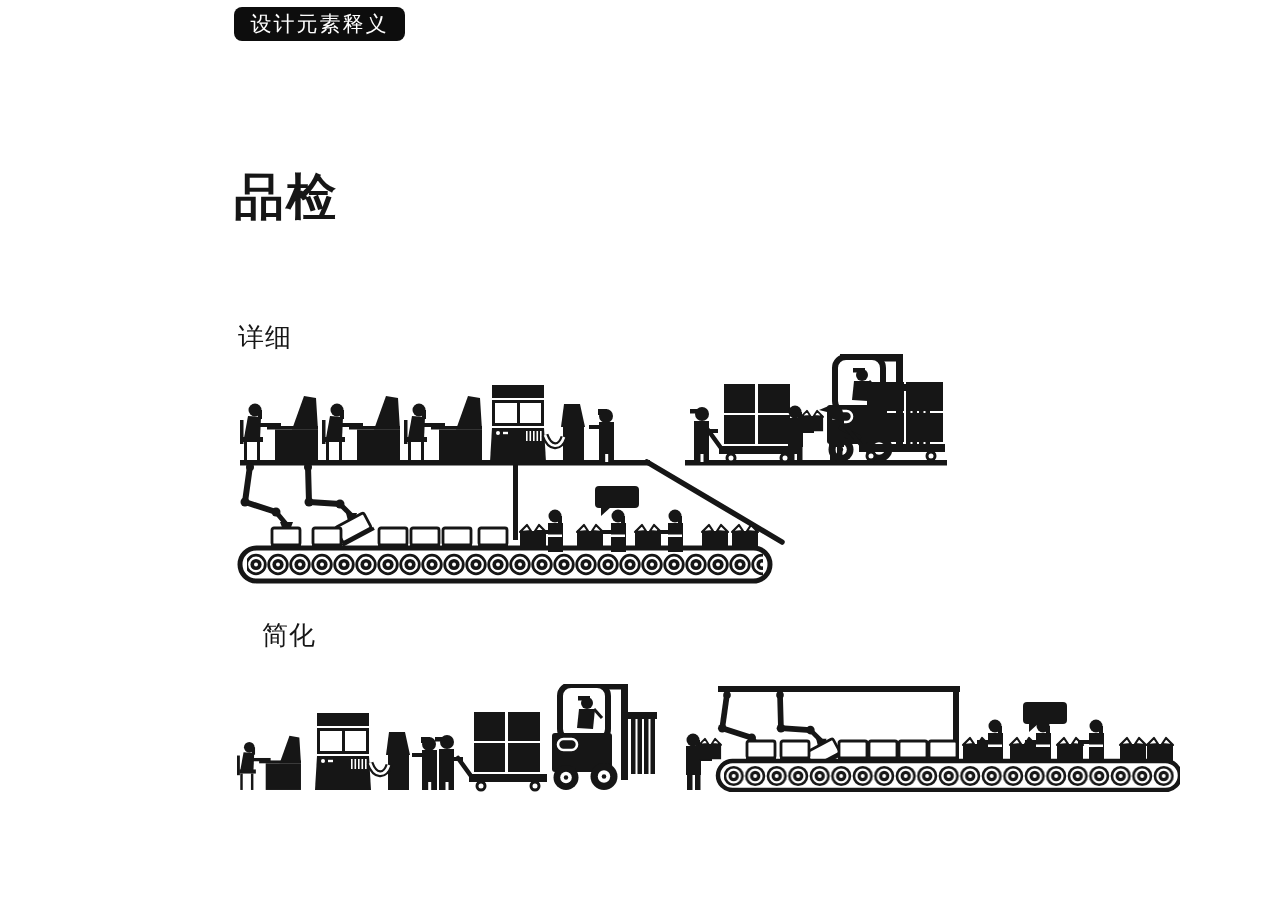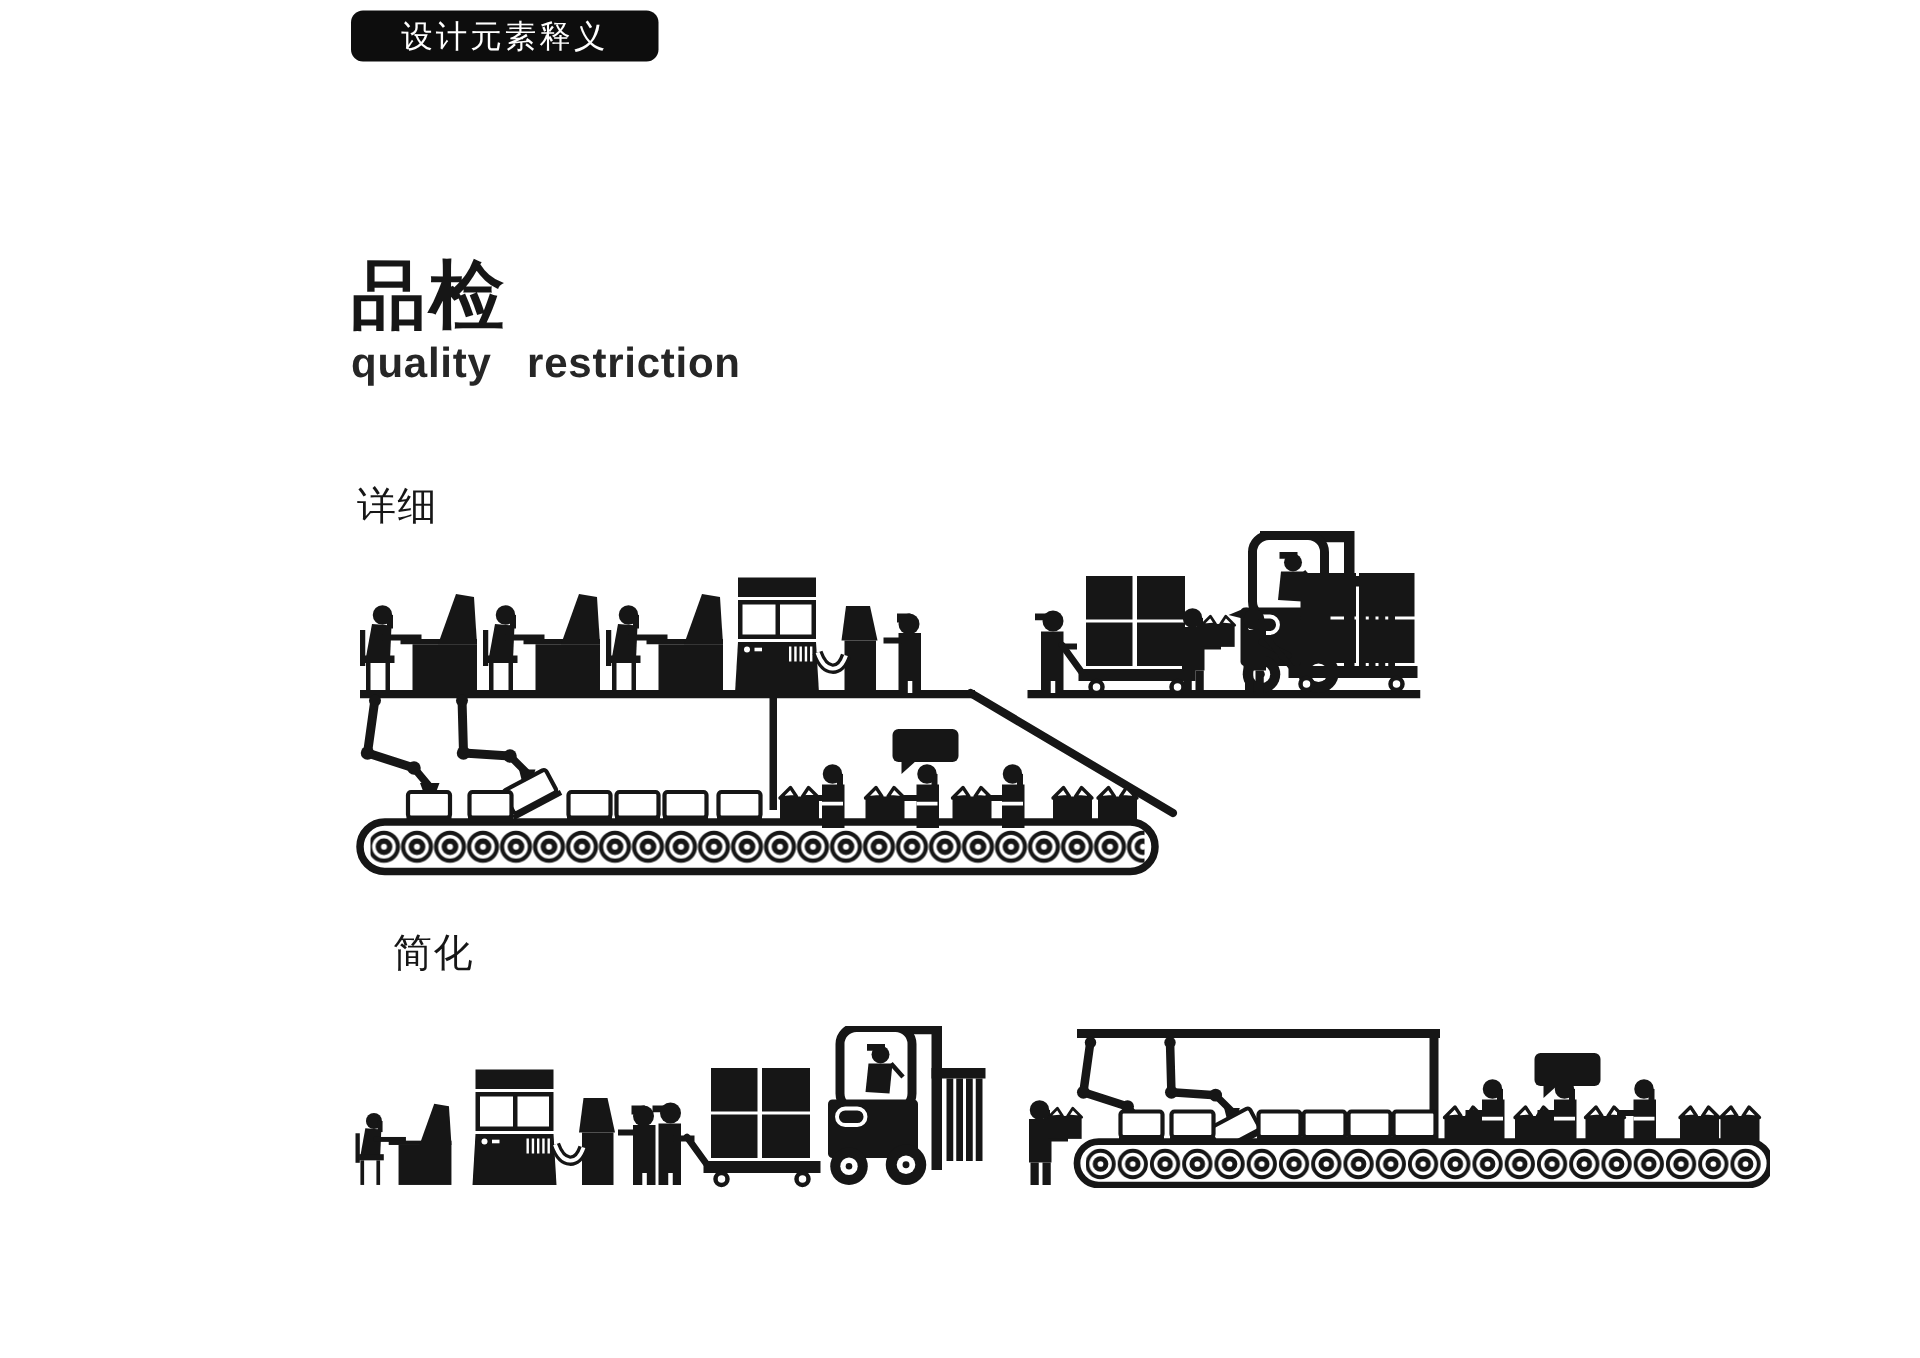--- a/index.html
+++ b/index.html
@@ -1,21 +1,21 @@
 <!DOCTYPE html>
 <html><head>
 <meta charset="utf-8">
 <style>
   html,body{margin:0;padding:0;background:#ffffff;}
   .canvas{
     position:relative;width:1280px;height:905px;background:#ffffff;overflow:hidden;
     font-family:"Liberation Sans","DejaVu Sans",sans-serif;color:#161616;
   }
   .badge{
-    position:absolute;left:234px;top:7px;width:205px;height:34px;
+    position:absolute;left:234px;top:7px;width:171px;height:34px;
     background:#0d0d0d;border-radius:8px;color:#ffffff;
     display:flex;align-items:center;justify-content:center;
     font-size:21px;letter-spacing:2px;
   }
   .header{position:absolute;left:234px;top:170px;}
   .title{font-size:50px;font-weight:700;line-height:1.08;letter-spacing:2px;margin:0;}
   .subtitle{font-size:28px;font-weight:700;color:#262626;letter-spacing:0.5px;word-spacing:0.55em;margin-top:2px;}
   .desc{font-size:19px;font-weight:500;margin-top:3px;letter-spacing:0.5px;}
   .section-label{position:absolute;left:238px;font-size:26px;font-weight:400;letter-spacing:1px;}
   .lbl-detailed{top:320px;}
@@ -227,21 +227,20 @@
       </symbol>
     </defs>
   </svg>
 
   <div class="badge">
     <span>设计元素释义</span>
   </div>
 
   <div class="header">
     <h1 class="title">品检</h1>
-    <div class="subtitle">quality restriction</div>
   </div>
 
   <div class="section-label lbl-detailed">详细</div>
 
   <svg class="illus detailed" viewBox="0 0 710 236" xmlns="http://www.w3.org/2000/svg">
     <defs>
       <pattern id="rollA" patternUnits="userSpaceOnUse" x="8" y="200" width="22" height="25">
         <circle cx="11" cy="12.5" r="9.3" fill="#ffffff" stroke="#161616" stroke-width="2.8"></circle>
         <circle cx="11" cy="12.5" r="5.6" fill="#161616"></circle>
         <circle cx="11" cy="12.5" r="2" fill="#ffffff"></circle>

